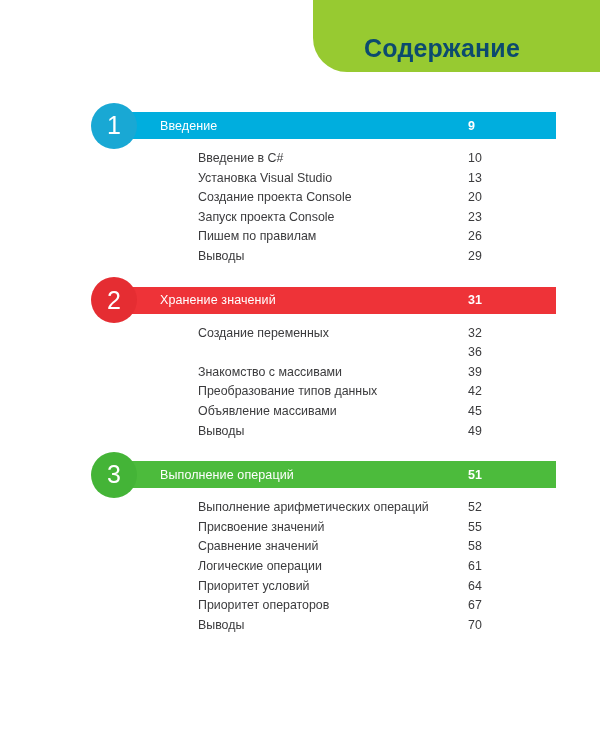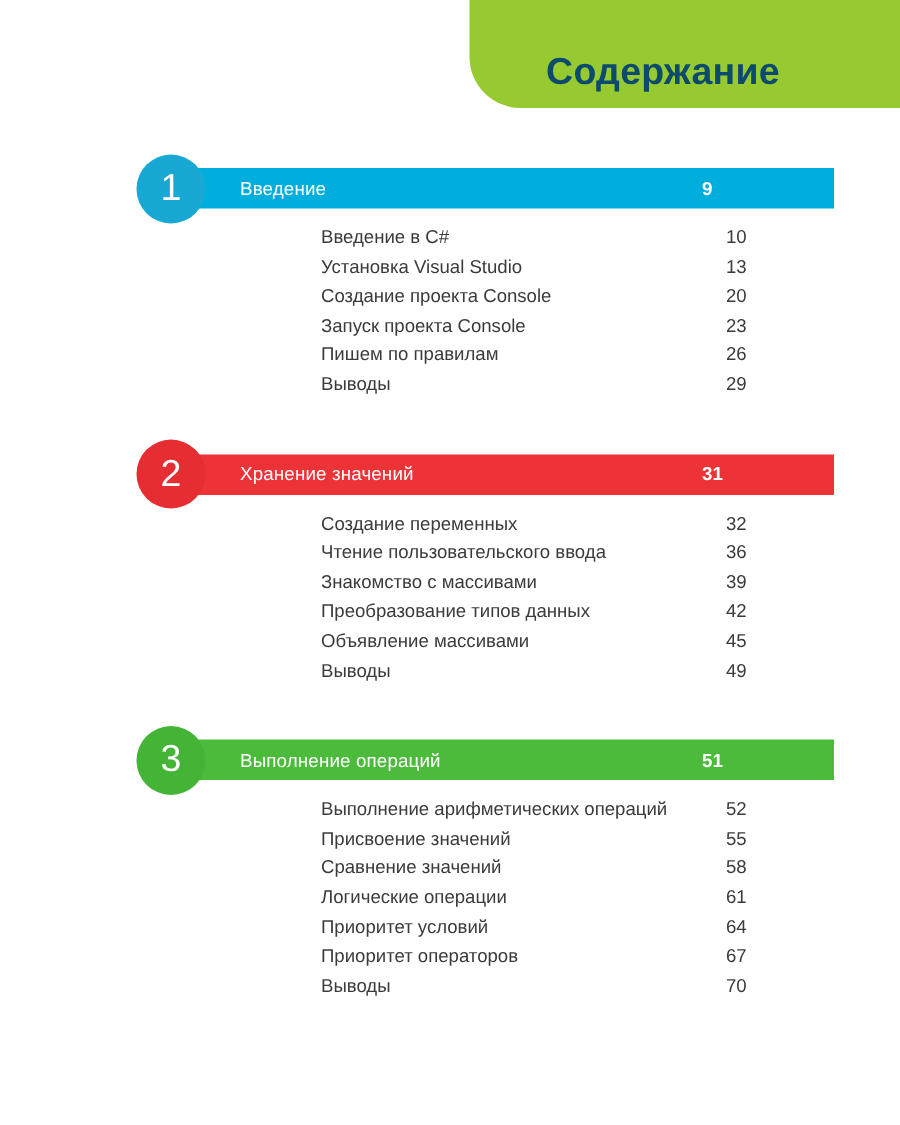--- a/index.html
+++ b/index.html
@@ -89,21 +89,21 @@
   .chapter-page {
     position: absolute;
     left: 352px;
     color: #ffffff;
     font-size: 12.5px;
     font-weight: bold;
   }
 
   .chapter-items {
     margin: 0;
-    padding: 16px;
+    padding: 0;
     list-style: none;
     padding-top: 10px;
   }
   .toc-item {
     position: relative;
     height: 19.6px;
     line-height: 19.6px;
   }
   .toc-item-label {
     position: absolute;
@@ -176,21 +176,20 @@
       </div>
       <span class="chapter-title">Хранение значений</span>
       <span class="chapter-page">31</span>
     </div>
     <ul class="chapter-items">
       <li class="toc-item">
         <span class="toc-item-label">Создание переменных</span>
         <span class="toc-item-page">32</span>
       </li>
       <li class="toc-item">
-        <span class="toc-item-label">Чтение пользовательского ввода</span>
         <span class="toc-item-page">36</span>
       </li>
       <li class="toc-item">
         <span class="toc-item-label">Знакомство с массивами</span>
         <span class="toc-item-page">39</span>
       </li>
       <li class="toc-item">
         <span class="toc-item-label">Преобразование типов данных</span>
         <span class="toc-item-page">42</span>
       </li>

